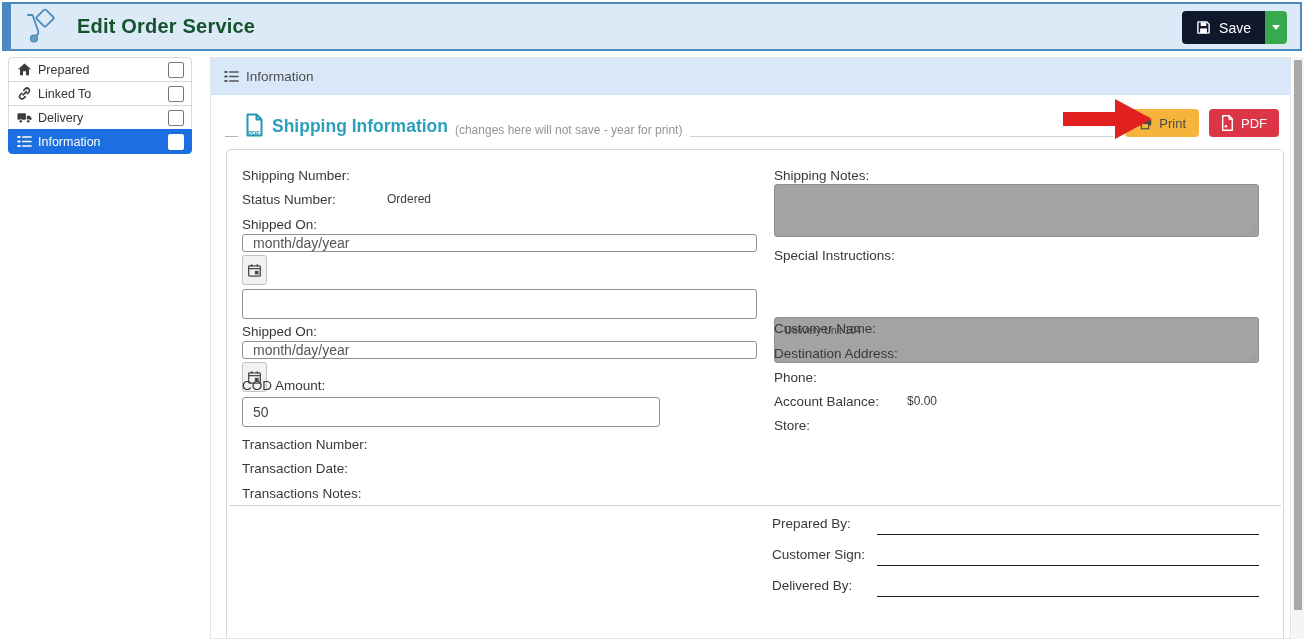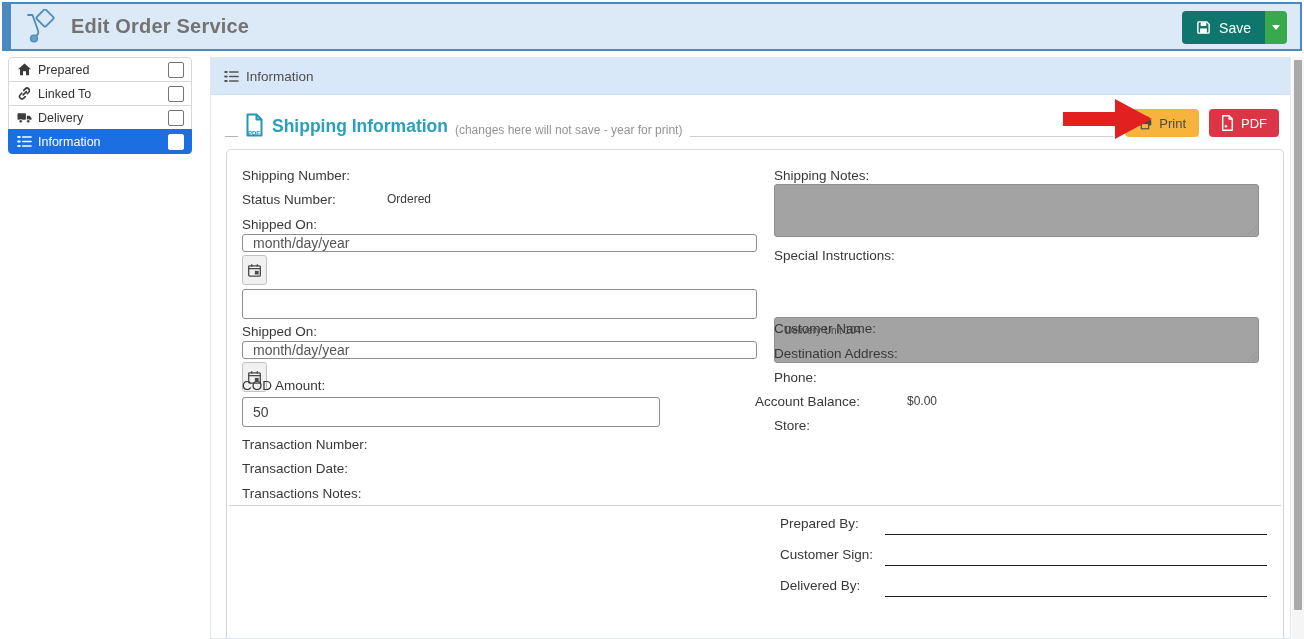--- a/index.html
+++ b/index.html
@@ -5,25 +5,25 @@
   * { margin:0; padding:0; box-sizing:border-box; }
   html,body { width:1304px; height:639px; overflow:hidden; background:#fff;
     font-family:"Liberation Sans", sans-serif; }
   body { position:relative; }
 
   
   .top-header { position:absolute; top:2px; left:2px; width:1300px; height:49px;
     background:#dce9f6; border:2px solid #4b8ac0; border-left:9px solid #4b8ac0;
     display:flex; align-items:center; }
   .app-icon { margin-left:12px; width:36px; height:36px; flex:0 0 auto; }
-  .page-title { margin-left:12px; font-size:20px; font-weight:600; color:#737373;
+  .page-title { margin-left:18px; font-size:20px; font-weight:600; color:#14532d;
     letter-spacing:.2px; }
   .save-group { position:absolute; right:13px; top:7px; display:flex; height:33px; }
   .save-main { display:flex; align-items:center; gap:8px; padding:0 14px;
-    background:#0f766e; border:none; border-radius:4px 0 0 4px; color:#fff;
+    background:#0f172a; border:none; border-radius:4px 0 0 4px; color:#fff;
     font-size:14px; font-family:inherit; cursor:pointer; }
   .save-caret { width:22px; background:#39a94e; border:none; border-radius:0 4px 4px 0;
     display:flex; align-items:center; justify-content:center; cursor:pointer; }
   .caret-down { width:0; height:0; border-left:4px solid transparent;
     border-right:4px solid transparent; border-top:5px solid #fff; }
 
   
   .sidebar { position:absolute; top:57px; left:8px; width:184px; }
   .side-item { position:relative; height:25px; background:#fff;
     border:1px solid #d8d8d8; margin-top:-1px; display:flex; align-items:center;
@@ -85,21 +85,21 @@
   .ta { width:100%; height:100%; border:1px solid #8f8f8f; border-radius:3px;
     padding:7px 10px; font-size:10px; color:#4a4a4a; font-family:inherit;
     resize:none; background:#a3a3a3; }
   .grip { position:absolute; right:2px; bottom:2px; width:10px; height:10px;
     background:repeating-linear-gradient(135deg,#9a9a9a 0 1px,transparent 1px 3.5px);
     clip-path:polygon(100% 0,100% 100%,0 100%); pointer-events:none; }
 
   .divider { position:absolute; left:2px; right:2px; top:355px;
     border-top:1px solid #d2d2d2; }
 
-  .sig-block { position:absolute; left:545px; top:361px; width:487px;margin-left:8px; }
+  .sig-block { position:absolute; left:545px; top:361px; width:487px; }
   .sig-row { position:relative; height:31px; }
   .sig-row .lbl { position:absolute; left:0; top:5px; }
   .sig-line { position:absolute; left:105px; right:0; bottom:7px;
     border-bottom:1.5px solid #1c1c1c; }
 
   
   .red-arrow { position:absolute; left:1063px; top:96px; width:92px; height:46px;
     pointer-events:none; z-index:10; }
 
   
@@ -279,21 +279,21 @@
     <div class="abs lbl" style="left:547px; top:98px;">Special Instructions:</div>
     <div class="abs ta-wrap" style="left:547px; top:114px; width:485px; height:46px;">
       <textarea class="ta" style="">Delivery Unit 104</textarea>
       <span class="grip"></span>
     </div>
 
     <div class="abs lbl" style="left:547px; top:171px;">Customer Name:</div>
     <div class="abs lbl" style="left:547px; top:196px;">Destination Address:</div>
     <div class="abs lbl" style="left:547px; top:220px;">Phone:</div>
 
-    <div class="abs lbl" style="left:528px; top:244px;text-align:right;">Account Balance:</div>
+    <div class="abs lbl" style="left:547px; top:244px;text-align:right;">Account Balance:</div>
     <div class="abs val" style="left:680px; top:244px;">$0.00</div>
 
     <div class="abs lbl" style="left:547px; top:268px;">Store:</div>
 
     <div class="divider"></div>
 
     <div class="sig-block">
       <div class="sig-row">
         <span class="lbl">Prepared By:</span>
         <span class="sig-line"></span>

